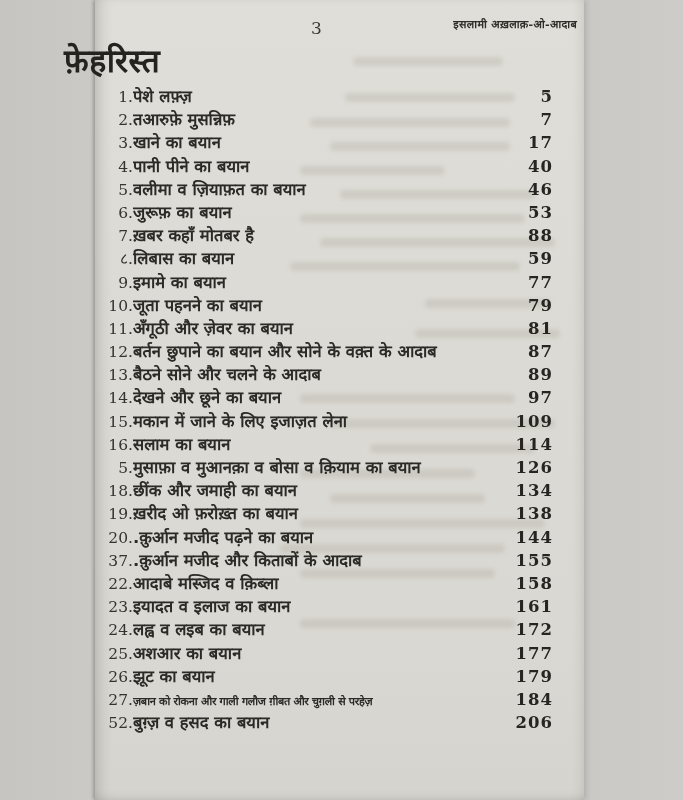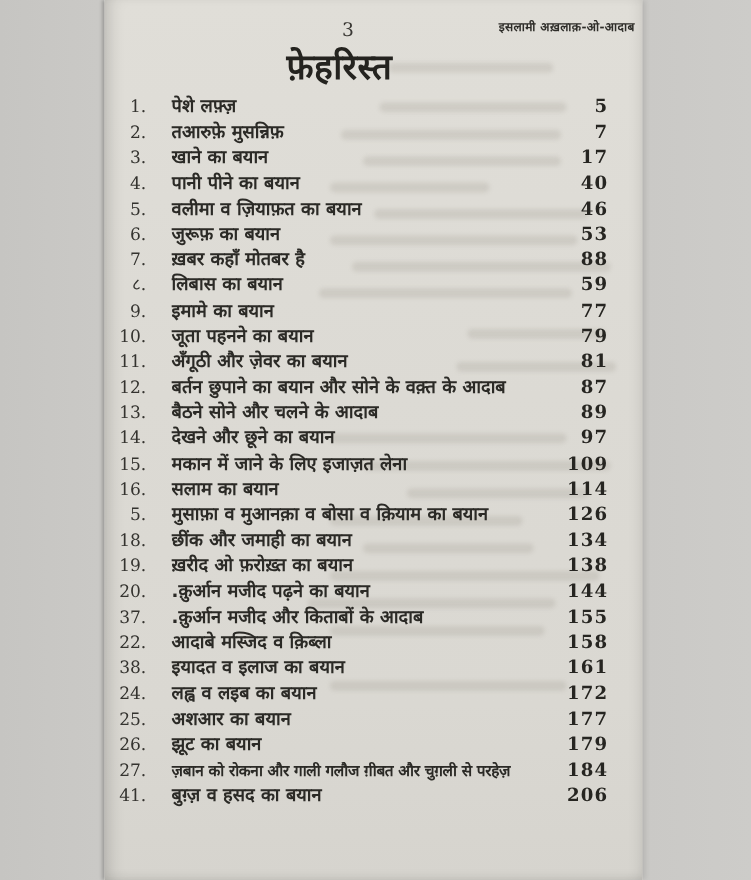--- a/index.html
+++ b/index.html
@@ -45,51 +45,51 @@
     font-family:"DejaVu Serif",serif;
     font-size:17px;color:#3a3834;
   }
   .header .booktitle{
     position:absolute;right:7px;top:0;
     font-size:11px;font-weight:600;color:#2e2d29;letter-spacing:0.3px;
     white-space:nowrap;
   }
   .doc-title{
     position:absolute;top:38px;left:0;width:100%;
-    margin:0;text-align:center;
+    margin:0;
     transform:translateX(-31px);
     font-size:32px;font-weight:700;color:#24231f;letter-spacing:0.5px;
   }
   .toc{
     position:absolute;top:85px;left:0;right:0;
     padding:0 31px 0 10px;
   }
   .row{
     display:flex;align-items:baseline;
     height:23.2px;line-height:23.2px;
     color:#2b2a26;
   }
   .no{
     flex:none;width:28px;text-align:right;
     font-family:"DejaVu Serif",serif;
     font-size:15.5px;color:#34332f;
   }
   .entry-title{
-    flex:1;margin-left:23px;
+    flex:1;margin-left:0;
     font-size:16.5px;font-weight:600;
     white-space:nowrap;overflow:hidden;
   }
   .pg{
     flex:none;min-width:42px;text-align:right;
     font-family:"DejaVu Serif",serif;
     font-size:16.5px;font-weight:600;color:#262521;
     letter-spacing:1px;
   }
   
-  .row:nth-child(27) .entry-title{font-size:14px;letter-spacing:-0.3px;}
+  .row:nth-child(27) .entry-title{font-size:11px;letter-spacing:-0.3px;}
 </style>
 </head>
 <body>
 
 <div class="photo">
   <div class="paper">
 
     <div>
       <div class="ghost g1"></div>
       <div class="ghost g2"></div>
@@ -225,21 +225,21 @@
     <span class="no">37.</span>
     <span class="entry-title">.क़ुर्आन मजीद और किताबों के आदाब</span>
     <span class="pg">155</span>
   </div>
         <div class="row">
     <span class="no">22.</span>
     <span class="entry-title">आदाबे मस्जिद व क़िब्ला</span>
     <span class="pg">158</span>
   </div>
         <div class="row">
-    <span class="no">38.</span>
+    <span class="no">23.</span>
     <span class="entry-title">इयादत व इलाज का बयान</span>
     <span class="pg">161</span>
   </div>
         <div class="row">
     <span class="no">24.</span>
     <span class="entry-title">लह्व व लइब का बयान</span>
     <span class="pg">172</span>
   </div>
         <div class="row">
     <span class="no">25.</span>
@@ -250,19 +250,19 @@
     <span class="no">26.</span>
     <span class="entry-title">झूट का बयान</span>
     <span class="pg">179</span>
   </div>
         <div class="row">
     <span class="no">27.</span>
     <span class="entry-title">ज़बान को रोकना और गाली गलौज ग़ीबत और चुग़ली से परहेज़</span>
     <span class="pg">184</span>
   </div>
         <div class="row">
-    <span class="no">41.</span>
+    <span class="no">52.</span>
     <span class="entry-title">बुग़्ज़ व हसद का बयान</span>
     <span class="pg">206</span>
   </div>
       </div>
   </div>
 </div>
 
 </body></html>

